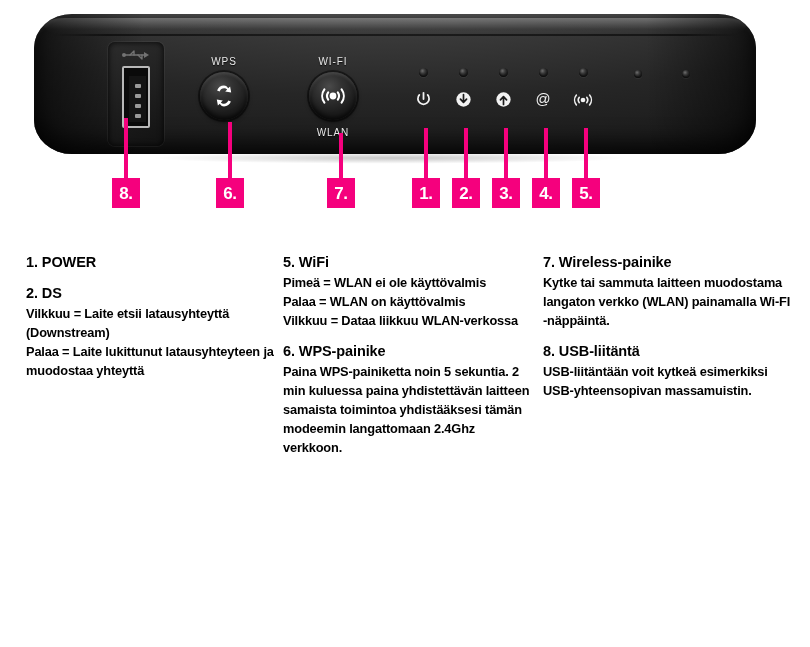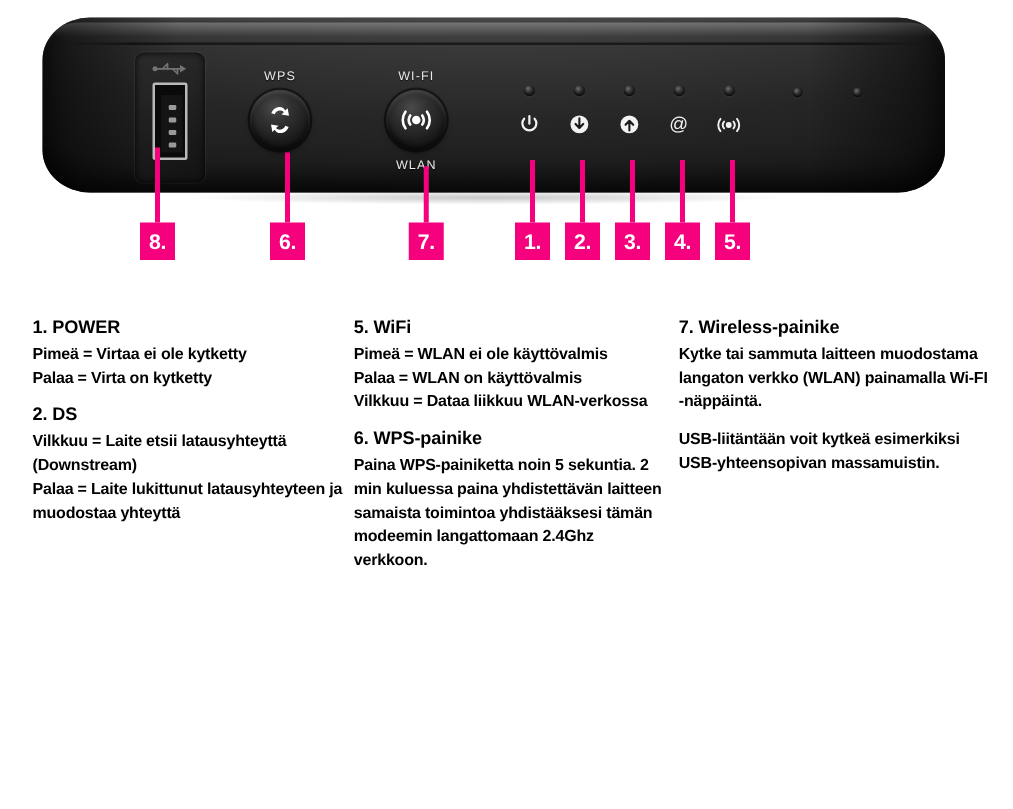--- a/index.html
+++ b/index.html
@@ -329,22 +329,20 @@
   <div class="callout-box" style="left:492px; top:178px;">3.</div>
   <div class="callout-box" style="left:532px; top:178px;">4.</div>
   <div class="callout-box" style="left:572px; top:178px;">5.</div>
 </div>
 
 <div id="legend">
 
   <div class="column" id="col-1">
     <div class="section">
       <div class="section-title">1. POWER</div>
-      <div class="section-body">Pimeä = Virtaa ei ole kytketty
-Palaa = Virta on kytketty</div>
     </div>
     <div class="section">
       <div class="section-title">2. DS</div>
       <div class="section-body">Vilkkuu = Laite etsii latausyhteyttä (Downstream)
 Palaa = Laite lukittunut latausyhteyteen ja muodostaa yhteyttä</div>
     </div>
   </div>
 
   <div class="column" id="col-2">
     <div class="section">
@@ -358,17 +356,18 @@
       <div class="section-body">Paina WPS-painiketta noin 5 sekuntia. 2 min kuluessa paina yhdistettävän laitteen samaista toimintoa yhdistääksesi tämän modeemin langattomaan 2.4Ghz verkkoon.</div>
     </div>
   </div>
 
   <div class="column" id="col-3">
     <div class="section">
       <div class="section-title">7. Wireless-painike</div>
       <div class="section-body">Kytke tai sammuta laitteen muodostama langaton verkko (WLAN) painamalla Wi-FI -näppäintä.</div>
     </div>
     <div class="section">
+      <div class="section-title">8. USB-liitäntä</div>
       <div class="section-body">USB-liitäntään voit kytkeä esimerkiksi USB-yhteensopivan massamuistin.</div>
     </div>
   </div>
 
 </div>
 
 </body></html>

